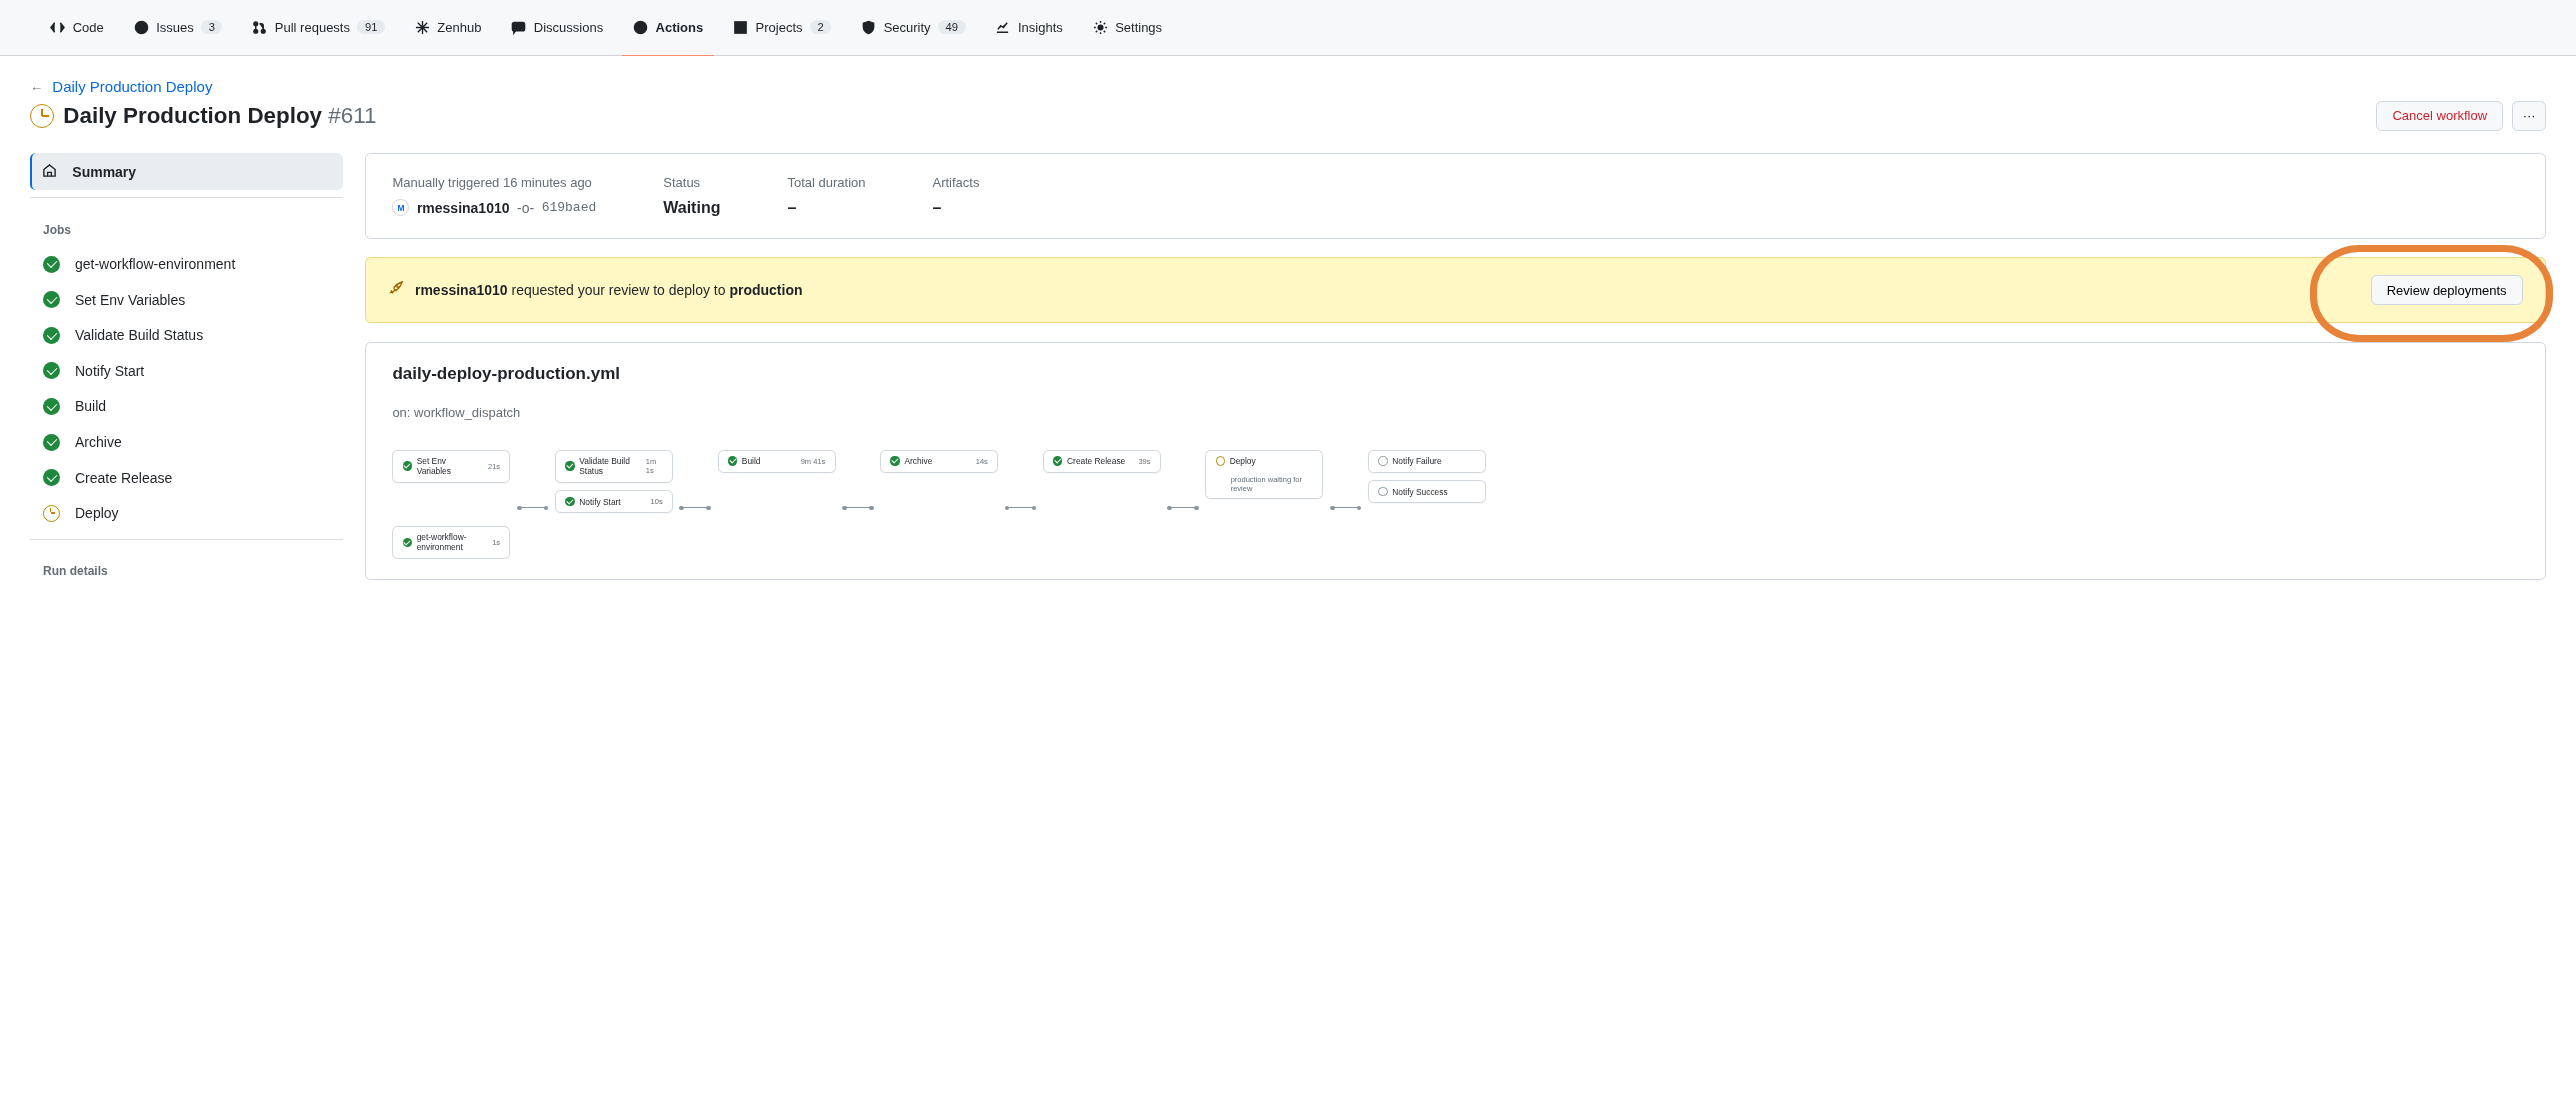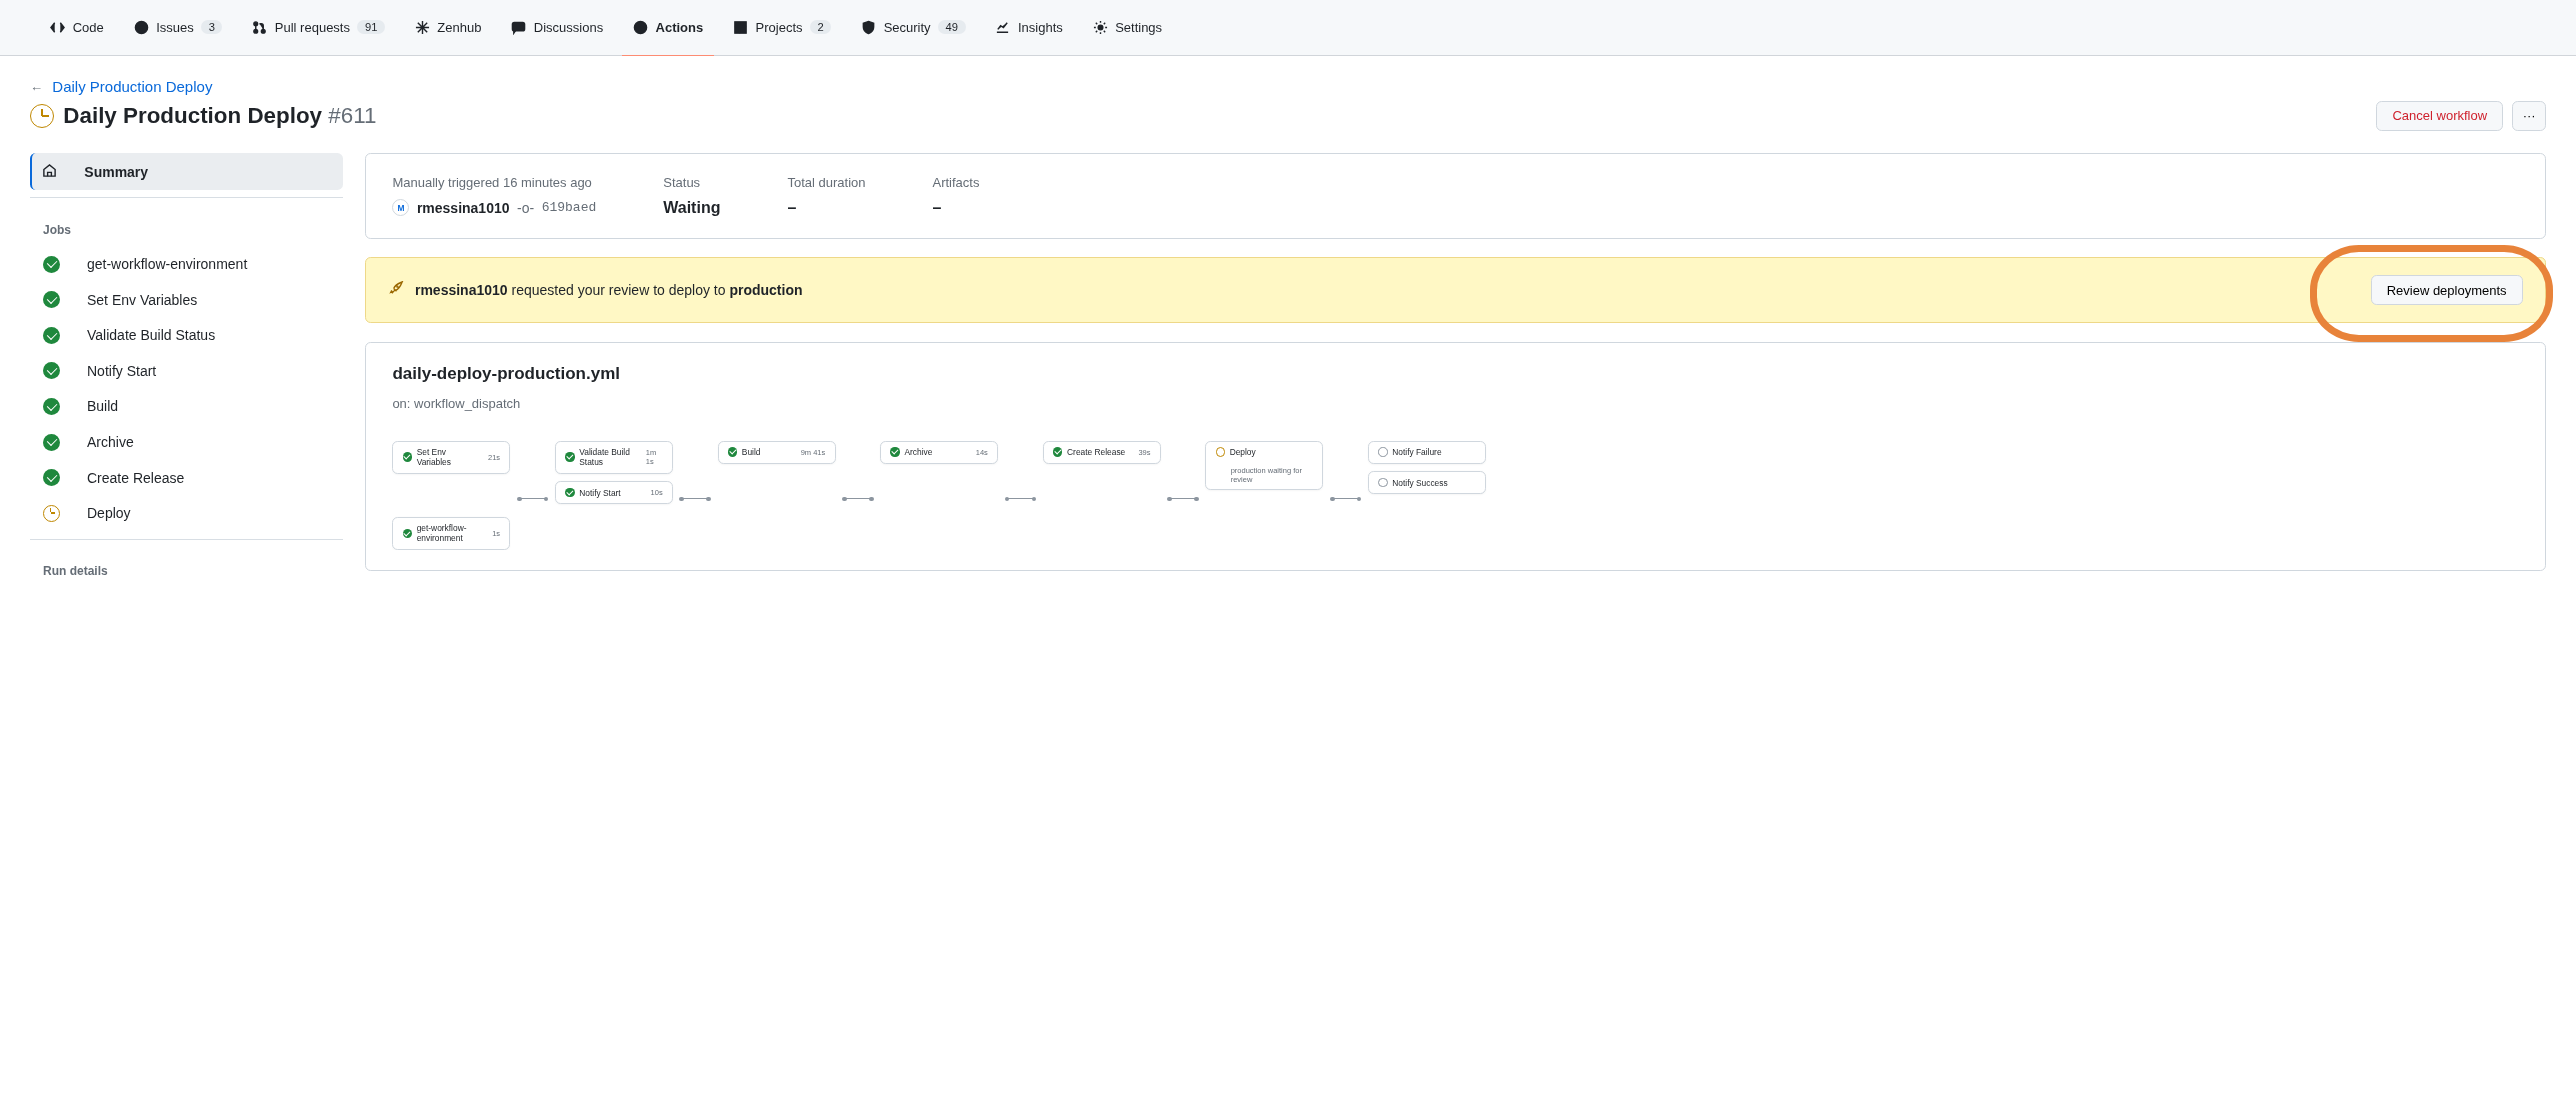--- a/index.html
+++ b/index.html
@@ -85,21 +85,21 @@
     width:6.5px; height:1.9px;
     background:#bf8700;
     top:10.3px; left:11.2px;
   }
   .btn { border: 0.9px solid #d0d7de; background:#f6f8fa; border-radius:5.6px; padding:6.5px 15px; font-size:13px; cursor:pointer; display:inline-flex; align-items:center; gap:5.6px;}
   .btn-danger { color:#cf222e; font-weight:500;}
   .btn-icon { padding:6.5px 9.3px; }
   .main-grid { display:flex; gap:22.4px; align-items:flex-start;}
   .sidebar { width:313px; flex-shrink:0;}
   .side-item {
-    display:flex; align-items:center; gap:27px;
+    display:flex; align-items:center; gap:15px;
     padding:9.3px 13px;
     border-radius:5.6px;
     cursor:pointer;
     font-size:14px;
   }
   .side-item.active { background:#eaedf0; font-weight:600; border-left:2.8px solid #0969da; padding-left:10.3px;}
   .side-section-hdr { color:#656d76; font-weight:600; font-size:12px; padding:17px 13px 9.3px;}
   .side-divider { border-top:0.9px solid #d8dee4; margin:7.5px 0;}
   .status-circle {
     width:17px; height:17px; border-radius:50%;
@@ -133,21 +133,21 @@
   .rocket-icon{ width:17px;height:17px; }
   .review-highlight {
     position:absolute;
     right:-7.5px; top:-13px;
     width:243px; height:97px;
     border:7.5px solid #e8833a;
     border-radius:49px / 45px;
     pointer-events:none;
   }
   .workflow-box{ border:0.9px solid #d0d7de; border-radius:5.6px; padding:20.5px 26px;}
-  .workflow-box h2{ font-size:17px; font-weight:600; margin-bottom:12px;}
+  .workflow-box h2{ font-size:17px; font-weight:600; margin-bottom:21px;}
   .workflow-box .sub{ color:#656d76; font-size:13px; margin-bottom:30px;}
   .graph{ display:flex; align-items:flex-start; gap:9.3px; flex-wrap:nowrap; overflow:hidden;}
   .graph-col{ display:flex; flex-direction:column; gap:7.5px;}
   .node{
     border:0.9px solid #d0d7de; border-radius:5.6px; background:#fff;
     padding:5.6px 9.3px;
     display:flex; align-items:center; gap:5.6px;
     font-size:8.4px;
     width:118px;
     justify-content:space-between;

